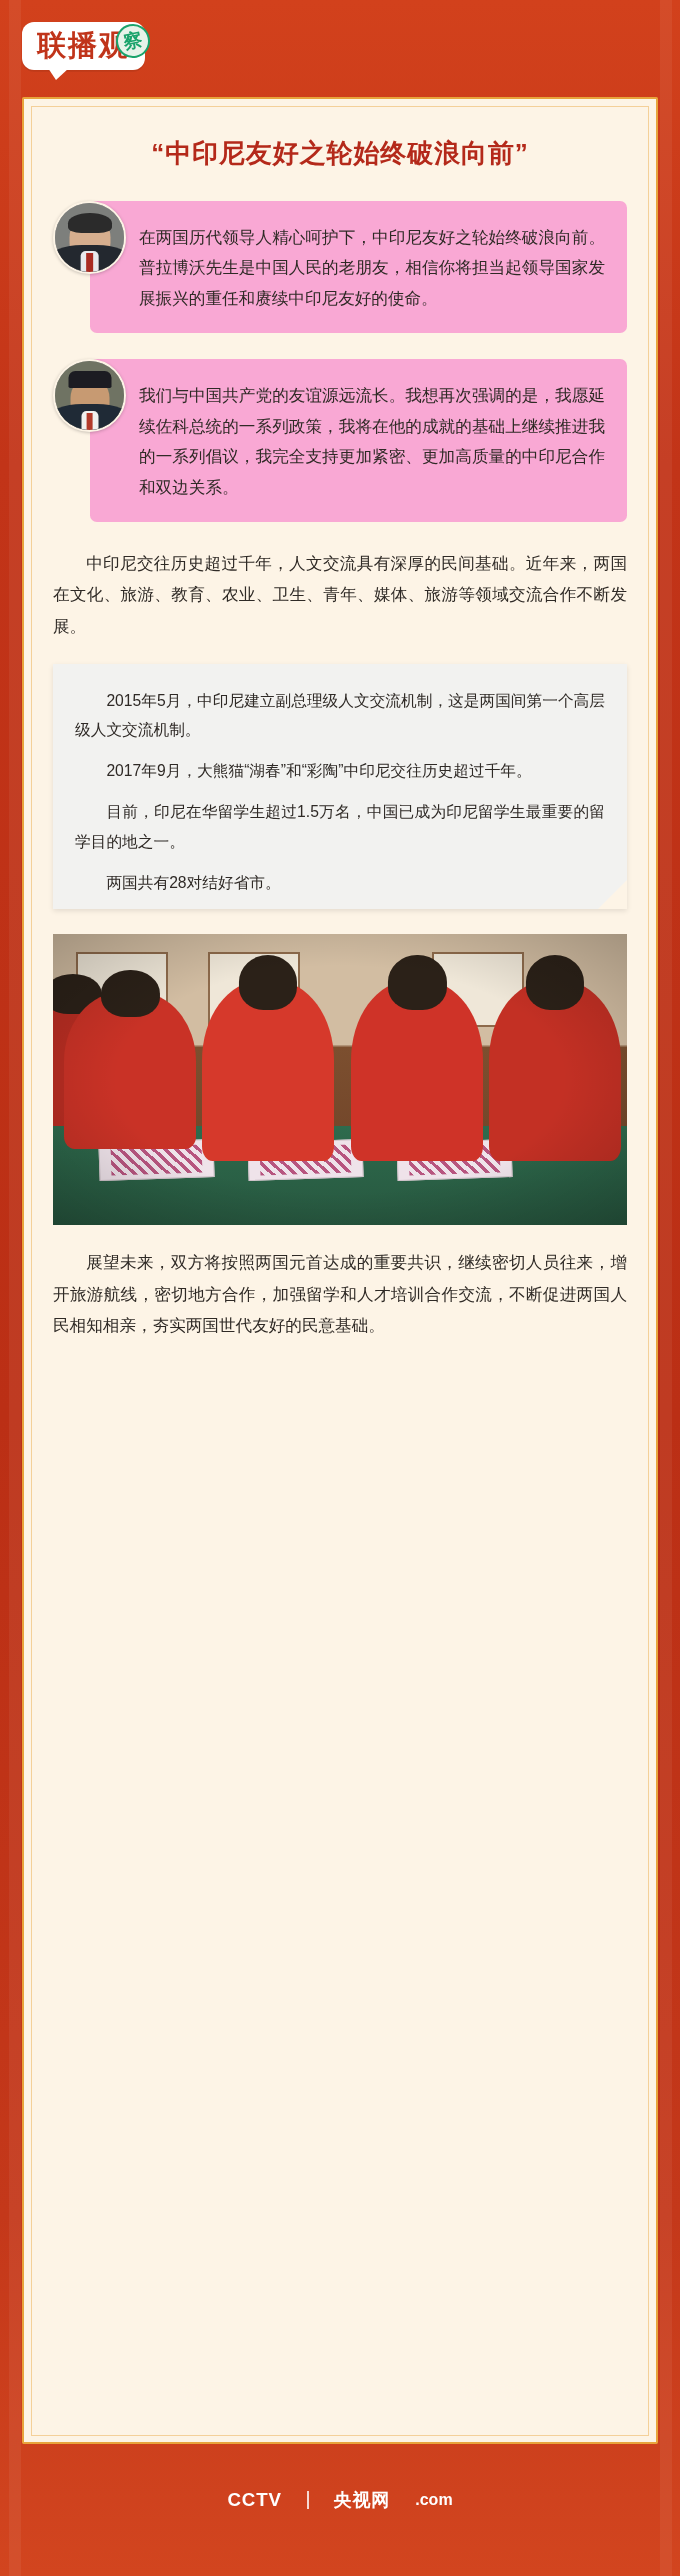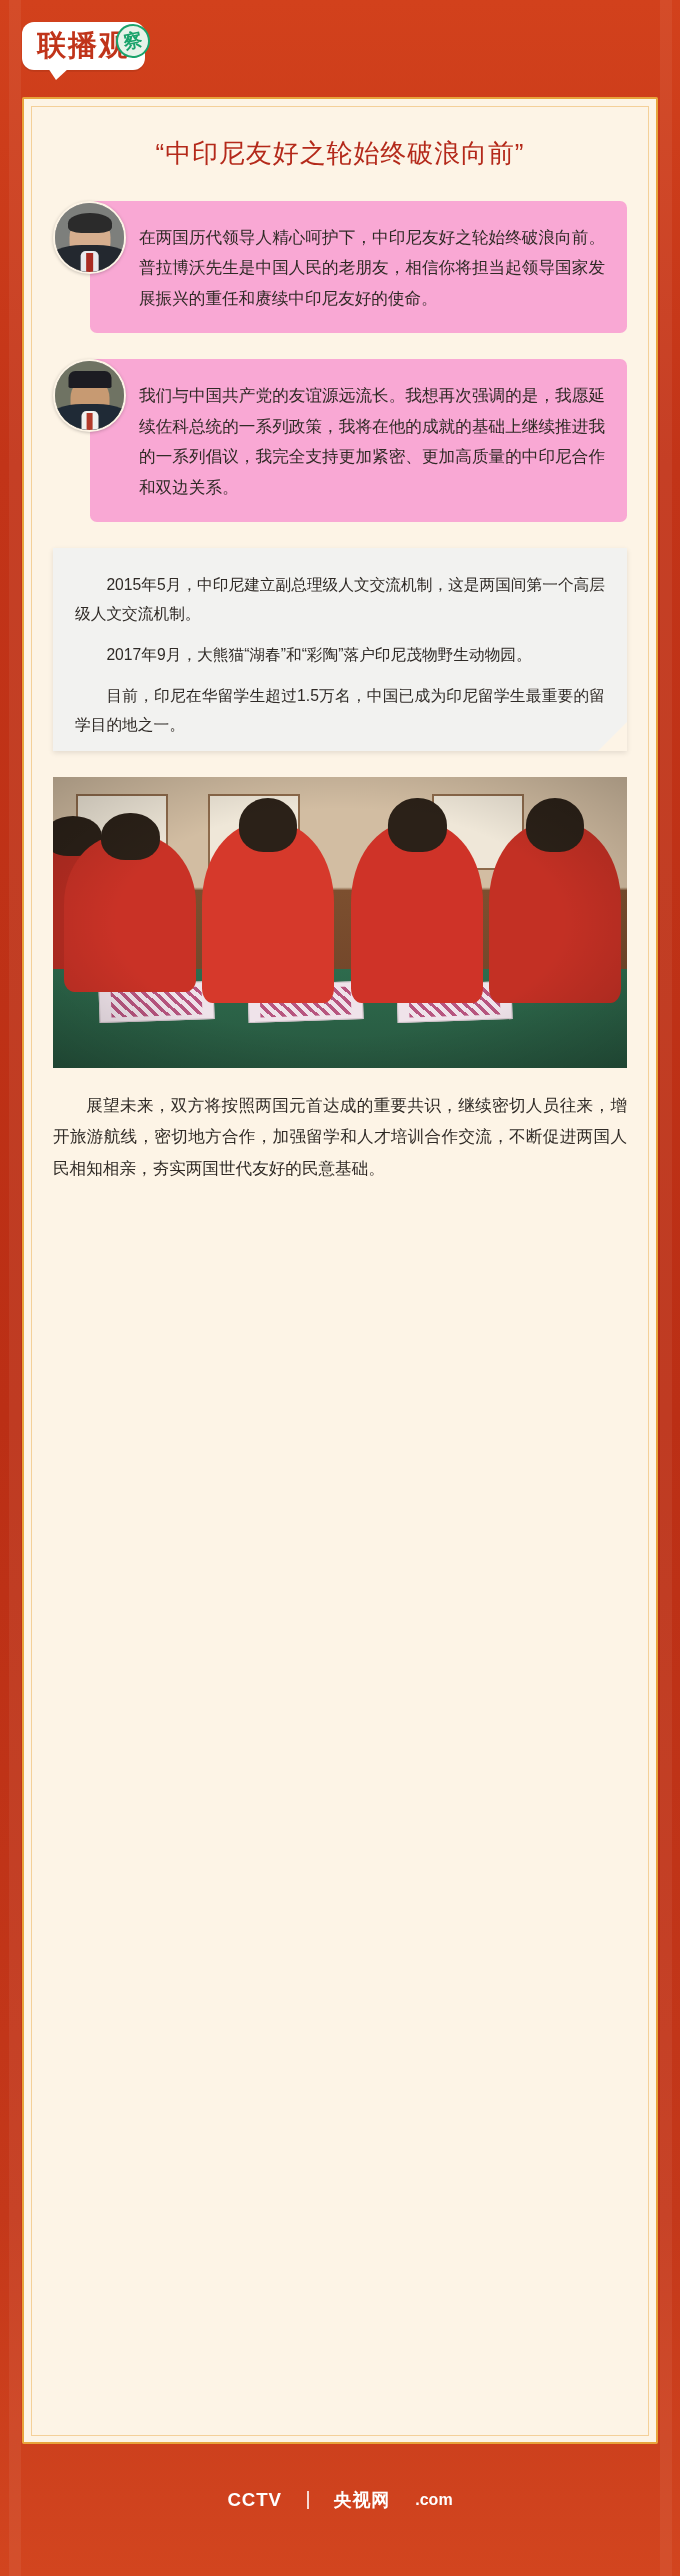--- a/index.html
+++ b/index.html
@@ -86,21 +86,21 @@
     content:"";
     position:absolute;
     left:6.8px; right:6.8px; top:6.8px; bottom:6.8px;
     border:0.9px solid rgba(232,164,60,0.45);
     pointer-events:none;
   }
 
   .title {
     text-align: center;
     font-size: 26px;
-    font-weight: normal;
+    font-weight: bold;
     color: #b4291a;
     letter-spacing: 0.9px;
     margin: 6.8px 0 29px 0;
     line-height: 1.4;
   }
 
   
   .quote {
     position: relative;
     margin-bottom: 25.5px;
@@ -303,25 +303,27 @@
       <div class="cap"></div>
       <div class="suit"></div>
       <div class="shirt"></div>
       <div class="tie"></div>
     </div>
     <div class="bubble">
       <p>我们与中国共产党的友谊源远流长。我想再次强调的是，我愿延续佐科总统的一系列政策，我将在他的成就的基础上继续推进我的一系列倡议，我完全支持更加紧密、更加高质量的中印尼合作和双边关系。</p>
     </div>
   </div>
 
+  <p class="body-para">中印尼交往历史超过千年，人文交流具有深厚的民间基础。近年来，两国在文化、旅游、教育、农业、卫生、青年、媒体、旅游等领域交流合作不断发展。</p>
 
   <div class="note">
     <p>2015年5月，中印尼建立副总理级人文交流机制，这是两国间第一个高层级人文交流机制。</p>
-    <p>2017年9月，大熊猫“湖春”和“彩陶”落户印尼茂物野生动物园。</p>
+    <p>2017年9月，大熊猫“湖春”和“彩陶”中印尼交往历史超过千年。</p>
     <p>目前，印尼在华留学生超过1.5万名，中国已成为印尼留学生最重要的留学目的地之一。</p>
+    <p>两国共有28对结好省市。</p>
   </div>
 
   <div class="photo-block">
     <div class="photo" aria-label="印尼学生在学习剪纸技艺">
       <div class="wall"></div>
       <div class="wall-top"></div>
       <div class="win a"></div>
       <div class="win b"></div>
       <div class="win c"></div>
       <div class="desk"></div>

